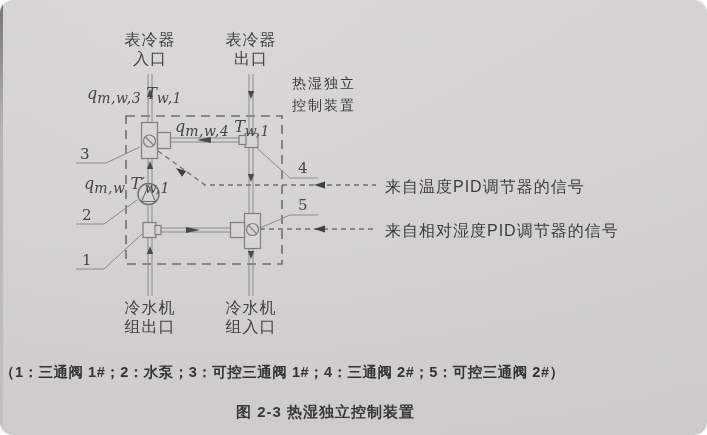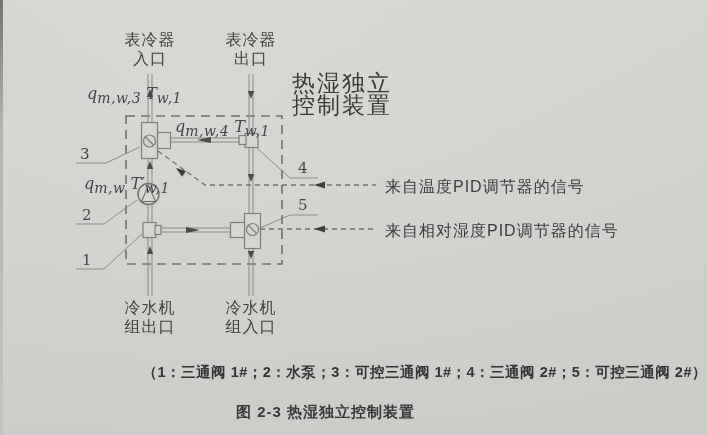--- a/index.html
+++ b/index.html
@@ -6,37 +6,38 @@
   .page{
     position:relative;
     width:707px;height:435px;
     background:#d6d5d2;
     background-image:
       linear-gradient(180deg, rgba(255,255,255,0.04) 0%, rgba(0,0,0,0.03) 100%),
       radial-gradient(ellipse at 30% 30%, rgba(255,255,255,0.05), rgba(0,0,0,0.02));
     overflow:hidden;
     font-family:"Liberation Sans",sans-serif;
     color:#3c3c3c;
+    border-radius:13px;
   }
   .scan-edge{
     position:absolute;left:0;top:0;width:3px;height:435px;
     background:linear-gradient(180deg,#222 0%, #555 12%, #9a9a97 30%, #b9b8b5 100%);
     opacity:.55;
   }
   svg.diagram{position:absolute;left:0;top:0;}
   .txt{position:absolute;white-space:nowrap;}
   .cjk{font-size:16px;line-height:19px;letter-spacing:1px;color:#3f3f3e;}
   .center{text-align:center;}
-  .device-title{font-size:23px;line-height:22px;letter-spacing:2px;color:#3a3a39;}
+  .device-title{font-size:14px;line-height:22px;letter-spacing:2px;color:#3a3a39;}
   .flow-label{font-family:"DejaVu Serif",serif;font-style:italic;font-size:16px;color:#45454a;}
   .flow-label sub{font-size:14px;font-style:italic;letter-spacing:.5px;}
   .flow-label .tvar{margin-left:5px;}
   .num{font-family:"DejaVu Serif",serif;font-size:15px;color:#44444a;}
   .signal{font-size:16px;letter-spacing:1px;color:#3c3c3e;}
-  .legend{position:absolute;left:0;top:363px;width:707px;text-align:right;
+  .legend{position:absolute;left:0;top:363px;width:707px;text-align:left;
           font-size:14.5px;font-weight:bold;letter-spacing:.5px;color:#333335;}
   .caption{position:absolute;left:0;top:403px;width:651px;text-align:center;
            font-size:15px;font-weight:600;letter-spacing:1px;color:#38383a;}
 </style>
 </head>
 <body>
 
 <div class="page">
 
   <div class="scan-edge"></div>

